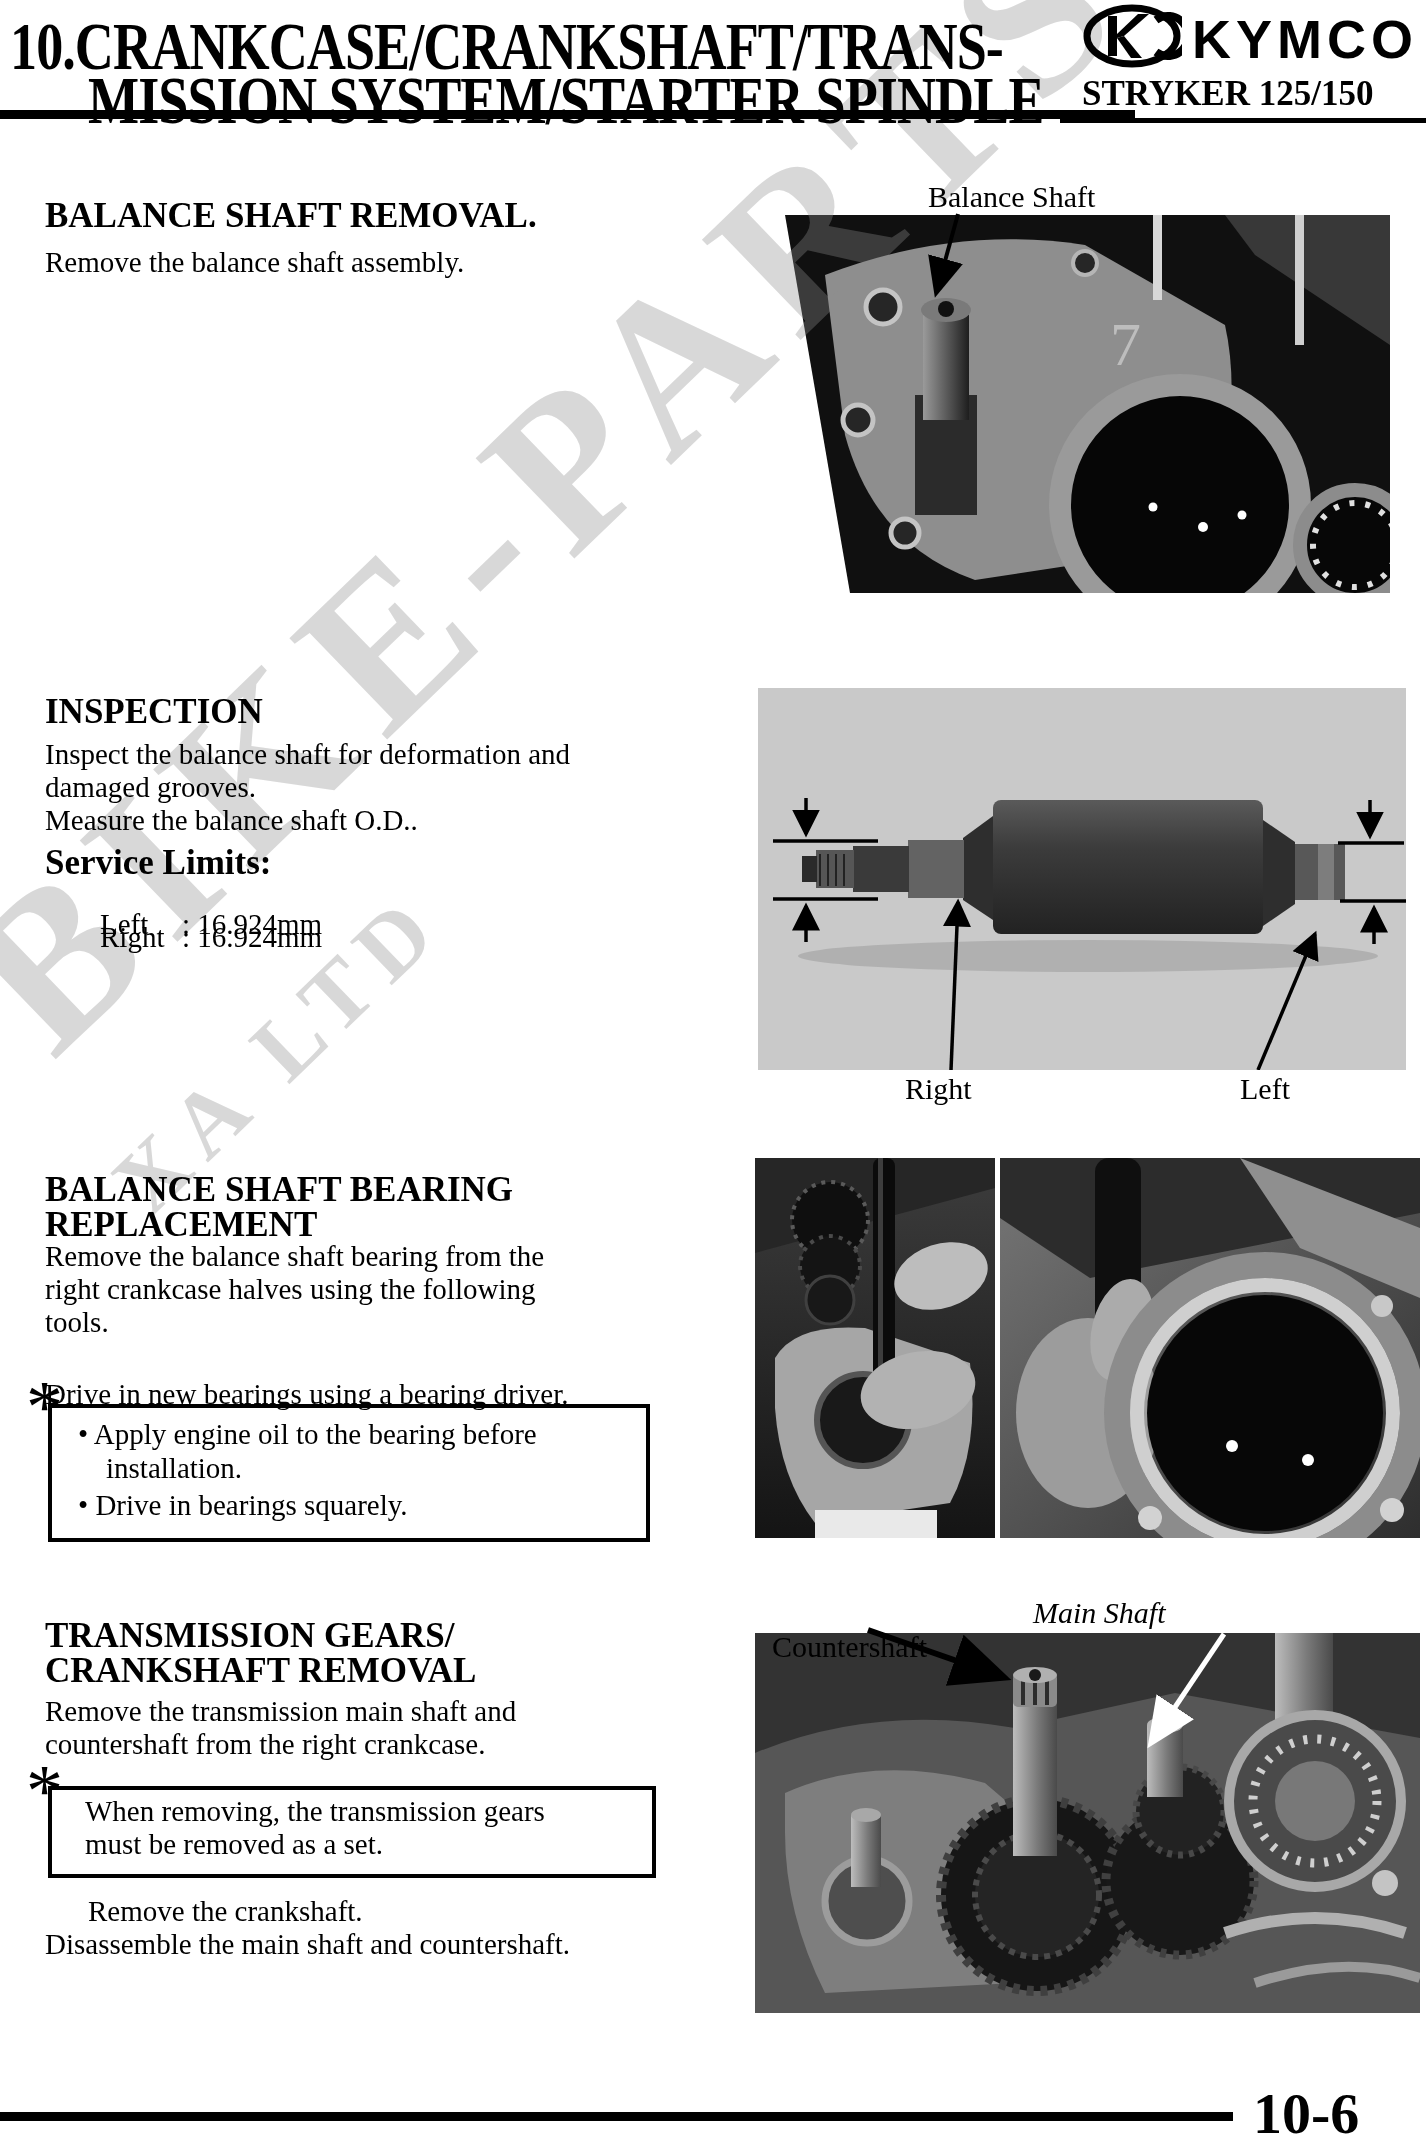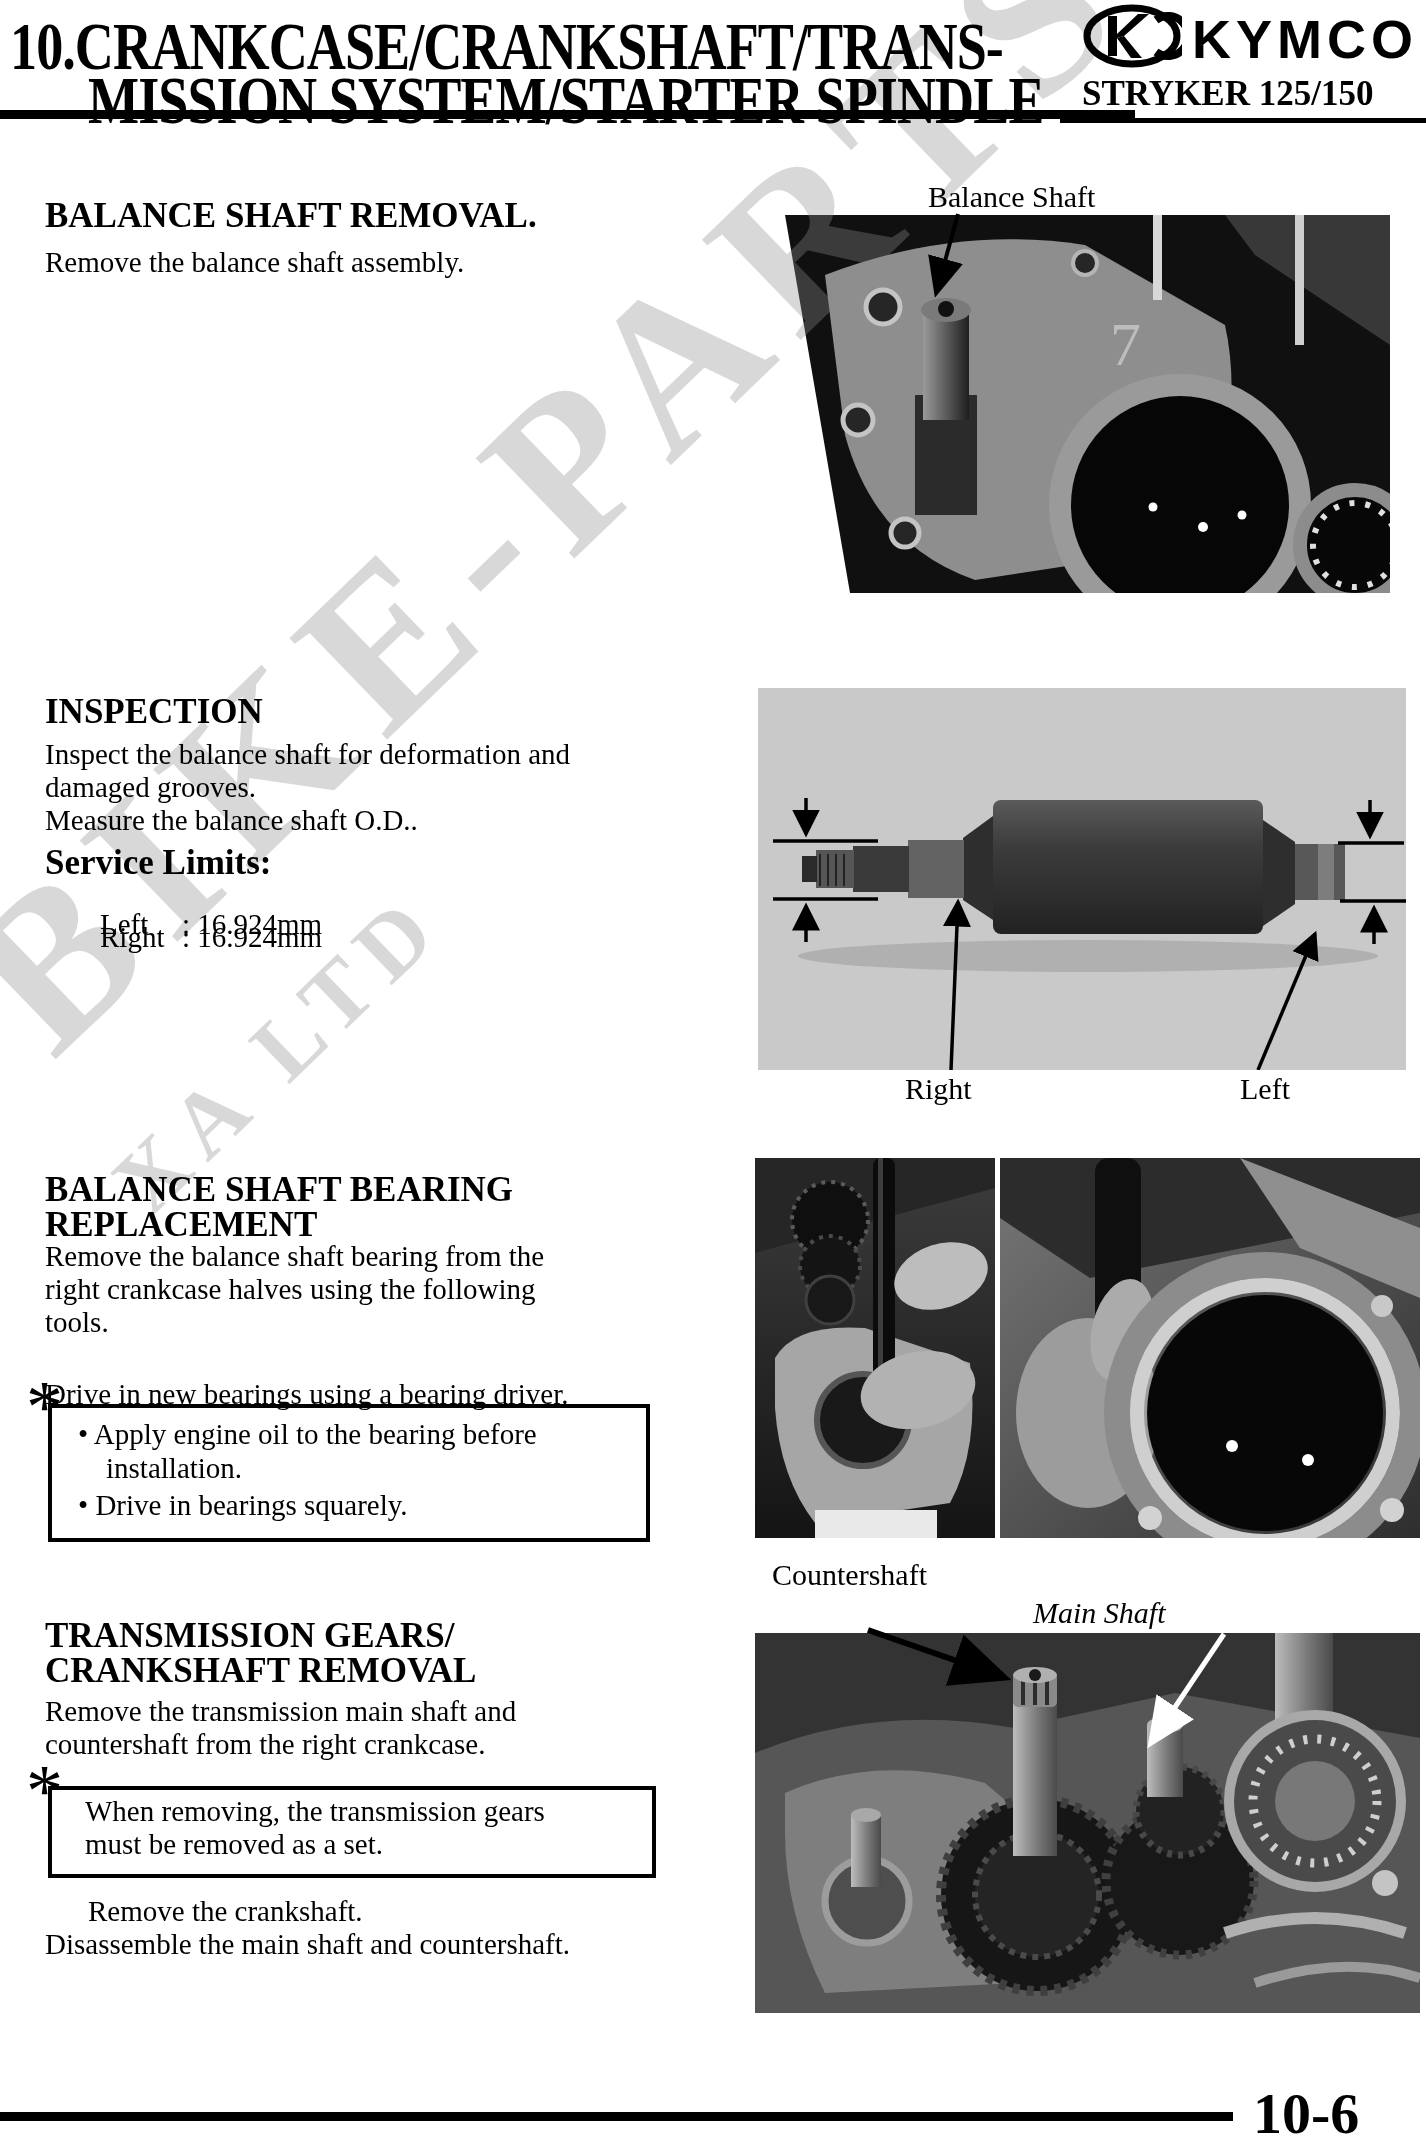--- a/index.html
+++ b/index.html
@@ -99,21 +99,21 @@
   <div class="abs note-box" style="left:48px; top:1786px; width:600px; height:84px;"></div>
   <div class="abs body-t" style="left:85px; top:1795px;">When removing, the transmission gears</div>
   <div class="abs body-t" style="left:85px; top:1828px;">must be removed as a set.</div>
 
   <div class="abs body-t" style="left:45px; top:1895px;margin-left:43px;">Remove the crankshaft.</div>
   <div class="abs body-t" style="left:45px; top:1928px;">Disassemble the main shaft and countershaft.</div>
 
   <div class="abs photo-label" style="left:928px; top:180px;">Balance Shaft</div>
   <div class="abs photo-label" style="left:905px; top:1072px;">Right</div>
   <div class="abs photo-label" style="left:1240px; top:1072px;">Left</div>
-  <div class="abs photo-label" style="left:772px; top:1558px;">Countershaft</div>
+  <div class="abs photo-label" style="left:772px; top:1630px;">Countershaft</div>
   <div class="abs photo-label" style="left:1033px; top:1596px;font-style:italic;">Main Shaft</div>
 
   <div class="abs photo" style="left:755px; top:215px;">
     <svg width="635" height="378" viewBox="0 0 635 378">
       <defs>
         <linearGradient id="vshaft" x1="0" y1="0" x2="1" y2="0">
           <stop offset="0" stop-color="#9a9a9a"></stop>
             <stop offset="0.5" stop-color="#5c5c5c"></stop>
           <stop offset="1" stop-color="#1e1e1e"></stop>
         </linearGradient>

